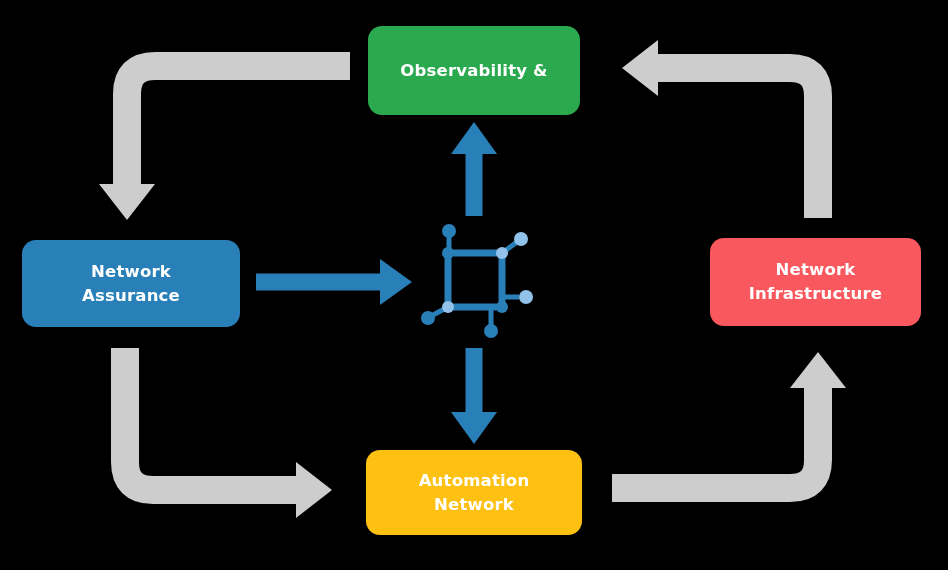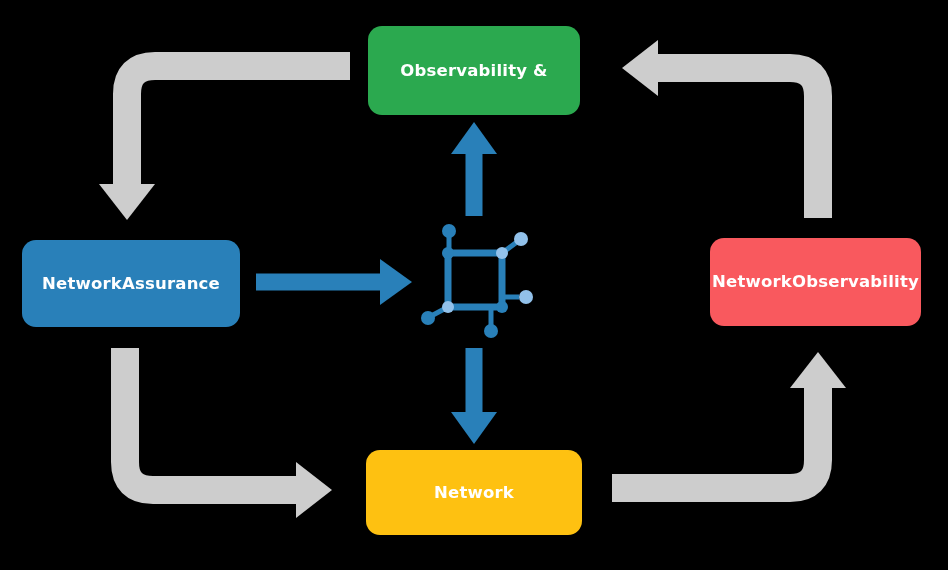--- a/index.html
+++ b/index.html
@@ -20,21 +20,21 @@
   .layer {
     position: absolute;
     left: 0;
     top: 0;
   }
   .node {
     position: absolute;
     border-radius: 14px;
     color: #ffffff;
     display: flex;
-    flex-direction: row;
+    flex-direction: column;
     align-items: center;
     justify-content: center;
     text-align: center;
     font-size: 16.5px;
     font-weight: 600;
     line-height: 1.45;
     letter-spacing: 0.2px;
   }
   .node--green  { left: 368px; top: 26px;  width: 212px; height: 89px; background: #2BA94F; }
   .node--blue   { left: 22px;  top: 240px; width: 218px; height: 87px; background: #2980B9; }
@@ -106,20 +106,21 @@
     <span class="line">Observability &amp;</span>
   </div>
 
   <div class="node node--blue">
     <span class="line">Network</span>
     <span class="line">Assurance</span>
   </div>
 
   <div class="node node--red">
     <span class="line">Network</span>
-    <span class="line">Observability</span>
+    <span class="line">Infrastructure</span>
   </div>
 
   <div class="node node--yellow">
+    <span class="line">Automation</span>
     <span class="line">Network</span>
   </div>
 
 </div>
 
 </body></html>

